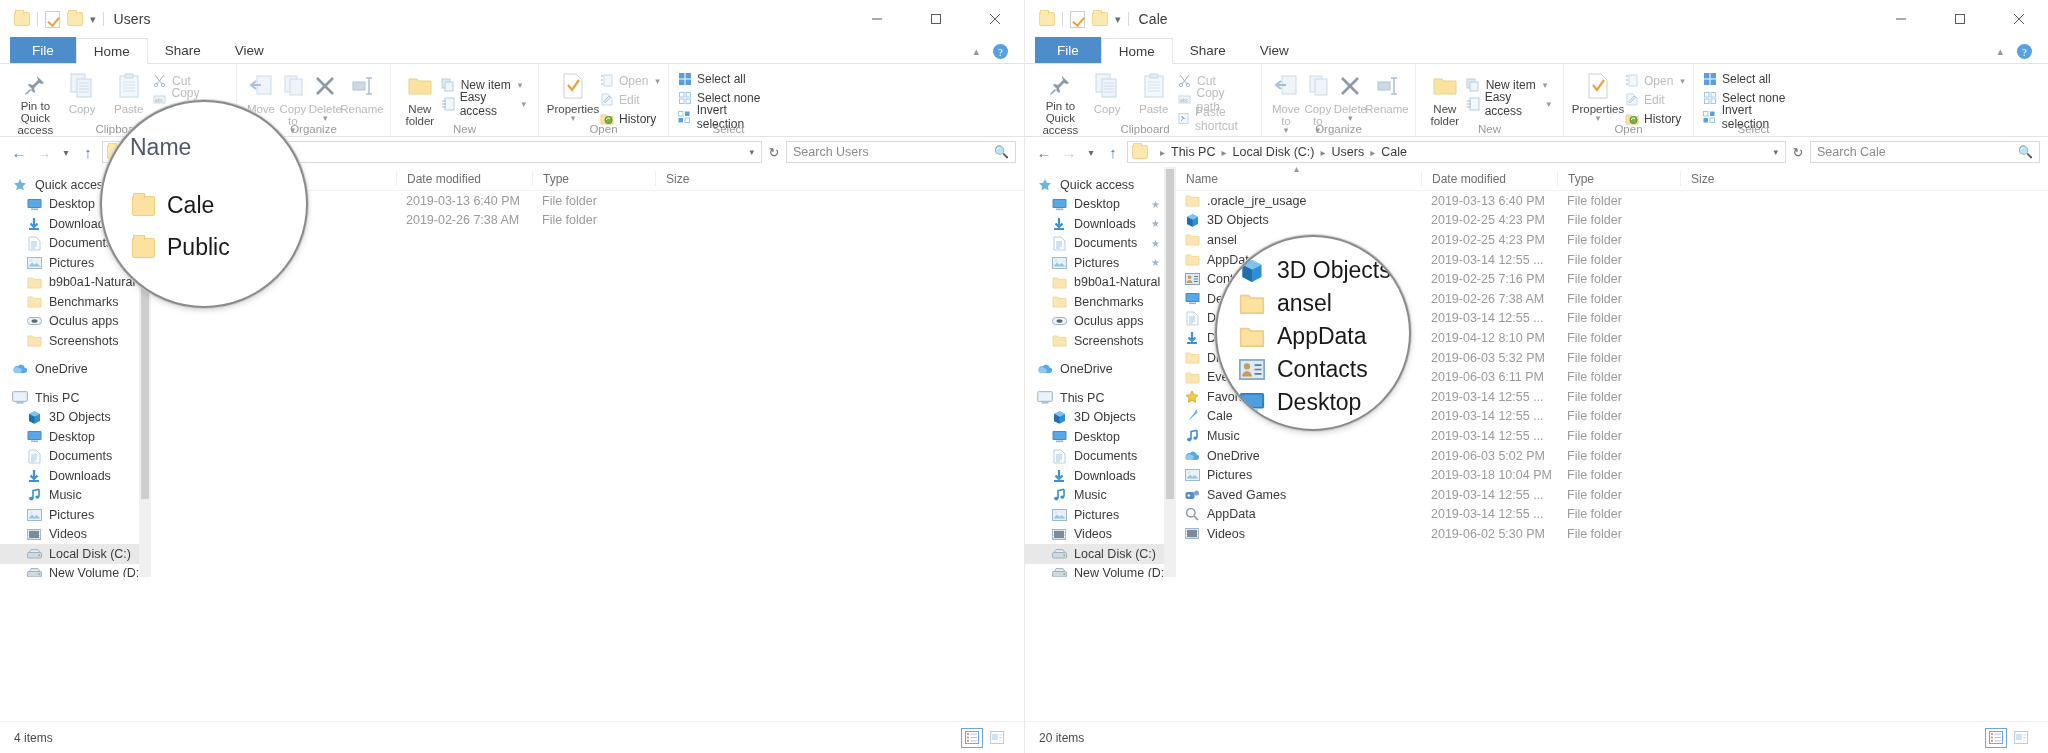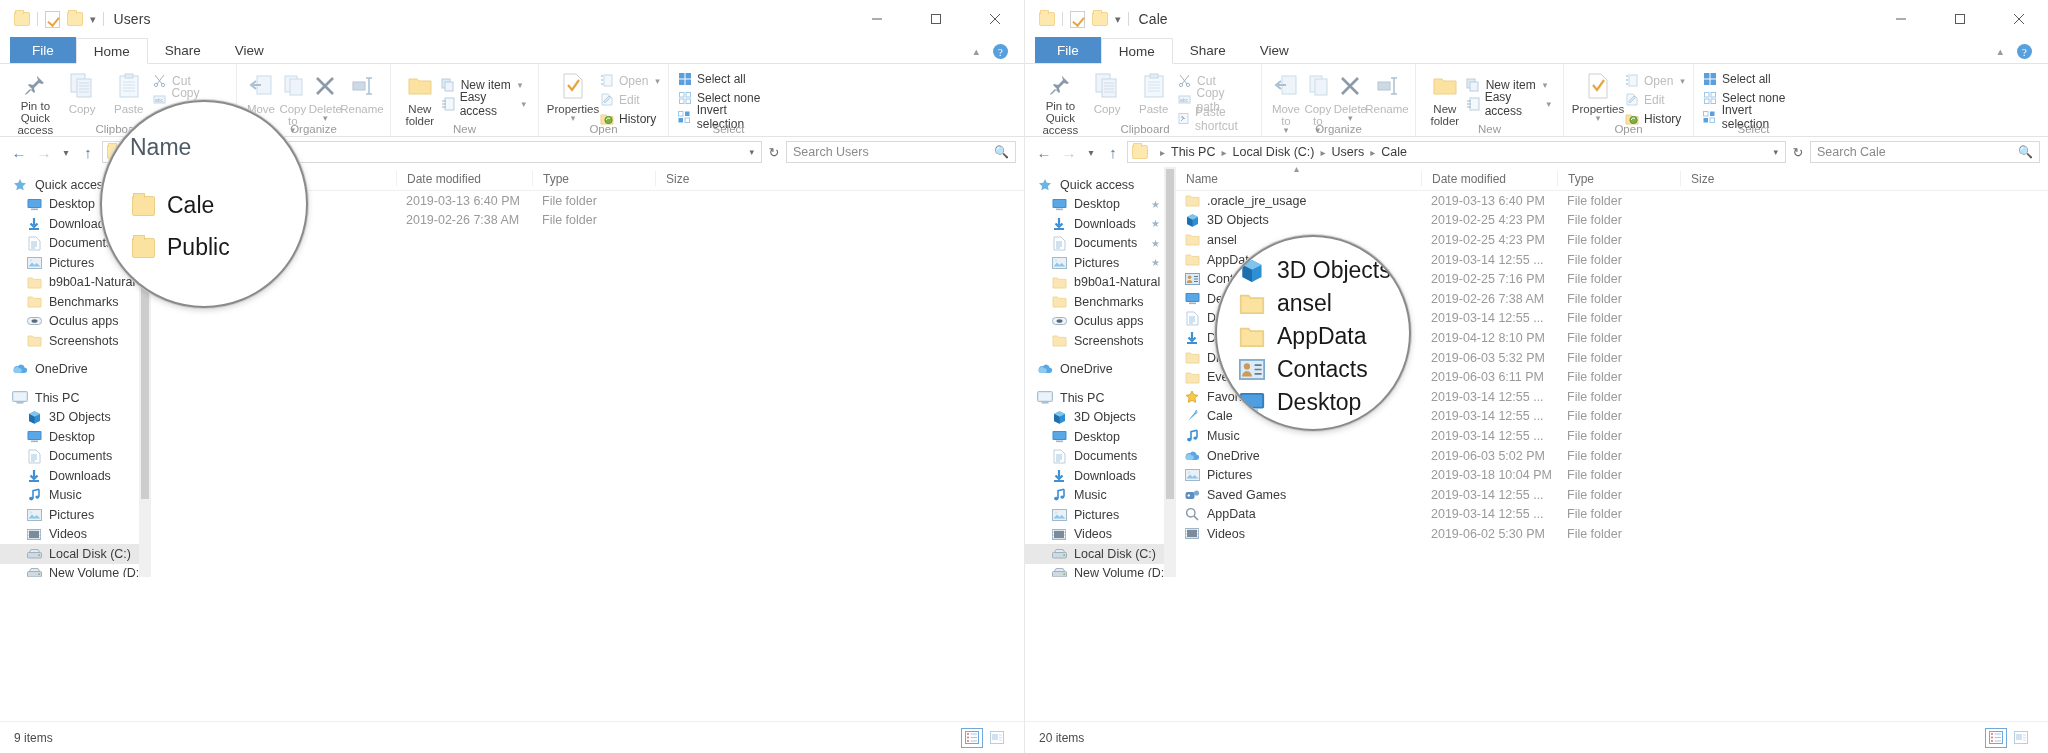--- a/index.html
+++ b/index.html
@@ -760,21 +760,21 @@
               </div>
               <div class="rd">2019-02-26 7:38 AM</div>
               <div class="rt">File folder</div>
               <div class="rs"></div>
             </div>
           </div>
       </div>
     </div>
 
     <div class="statusbar">
-      <span>9 items</span>
+      <span>4 items</span>
       <div class="viewbtns">
         <div class="viewbtn act">
           <svg width="14" height="13" viewBox="0 0 14 13">
               <rect x="0.5" y="0.5" width="13" height="12" fill="none" stroke="#6fa8dc"></rect>
               <g fill="#e86a6a">
                 <circle cx="3" cy="3" r="1"></circle>
                 <circle cx="3" cy="6.5" r="1"></circle>
                 <circle cx="3" cy="10" r="1"></circle>
               </g>
               <g stroke="#9ec8e8">

